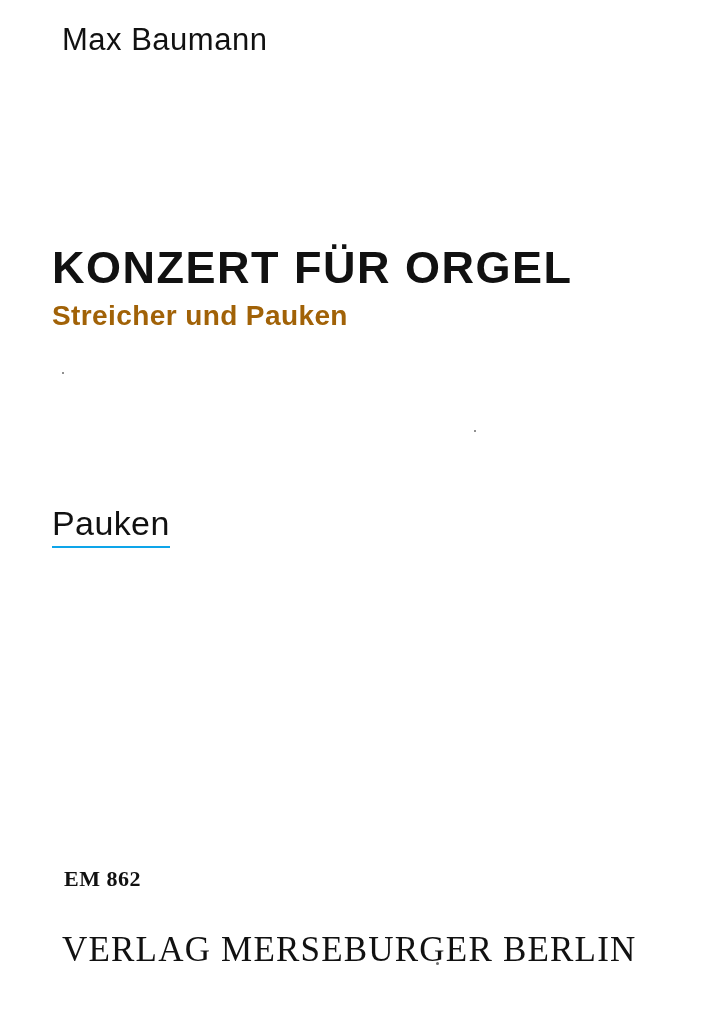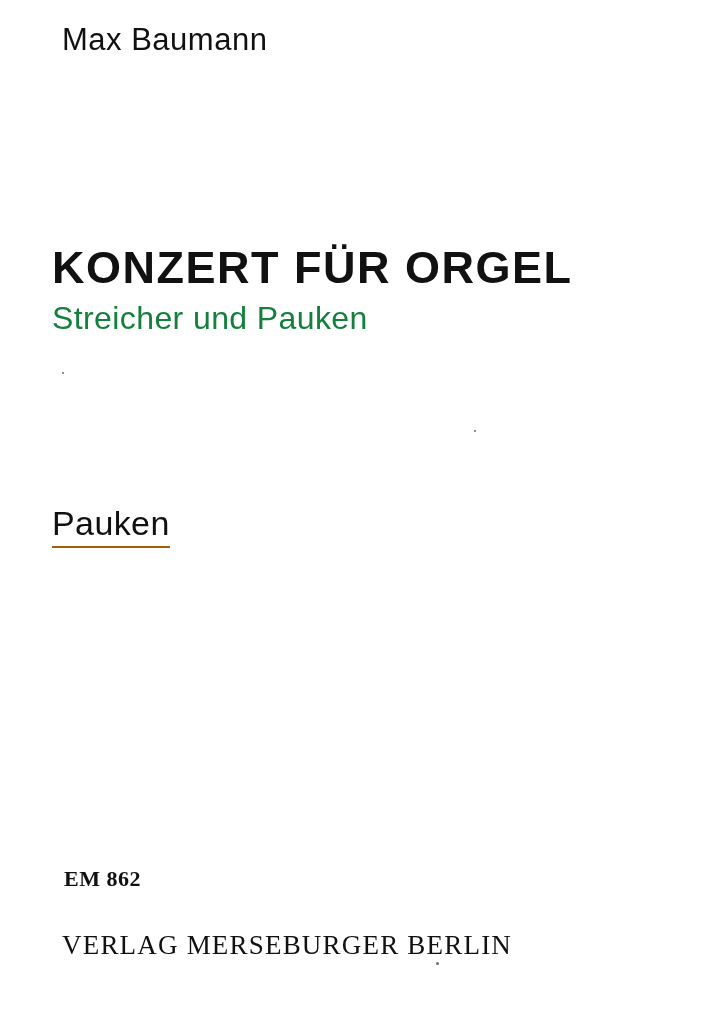--- a/index.html
+++ b/index.html
@@ -47,60 +47,60 @@
     letter-spacing: 1.5px;
     color: #111111;
     white-space: nowrap;
   }
 
   .subtitle {
     position: absolute;
     left: 52px;
     top: 300px;
     font-family: "Liberation Sans", sans-serif;
-    font-size: 32px;
-    font-weight: 400;
+    font-size: 28px;
+    font-weight: 700;
     letter-spacing: 0.4px;
-    color: #15803d;
+    color: #a16207;
     white-space: nowrap;
   }
 
   .part-name {
     position: absolute;
     left: 52px;
     top: 504px;
     font-family: "Liberation Sans", sans-serif;
     font-size: 34px;
     font-weight: 400;
     letter-spacing: 0.4px;
     color: #111111;
     white-space: nowrap;
     padding-bottom: 3px;
-    border-bottom: 2px solid #a16207;
+    border-bottom: 2px solid #0ea5e9;
     display: inline-block;
   }
 
   .catalog {
     position: absolute;
     left: 64px;
     top: 866px;
     font-family: "Liberation Serif", serif;
     font-size: 22px;
     font-weight: 700;
     letter-spacing: 0.5px;
     color: #111111;
     white-space: nowrap;
   }
 
   .publisher {
     position: absolute;
     left: 62px;
     top: 930px;
     font-family: "Liberation Serif", serif;
-    font-size: 27px;
+    font-size: 35px;
     font-weight: 400;
     letter-spacing: 1.2px;
     color: #111111;
     white-space: nowrap;
   }
 
   .speck {
     position: absolute;
     width: 2px;
     height: 2px;

